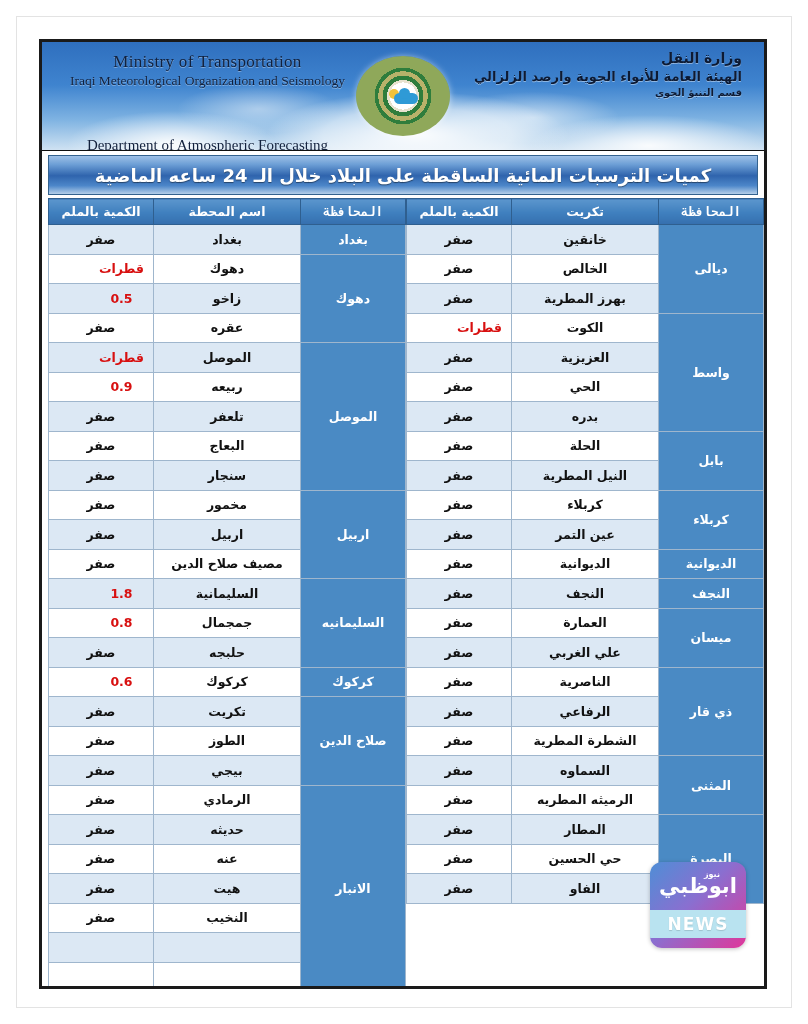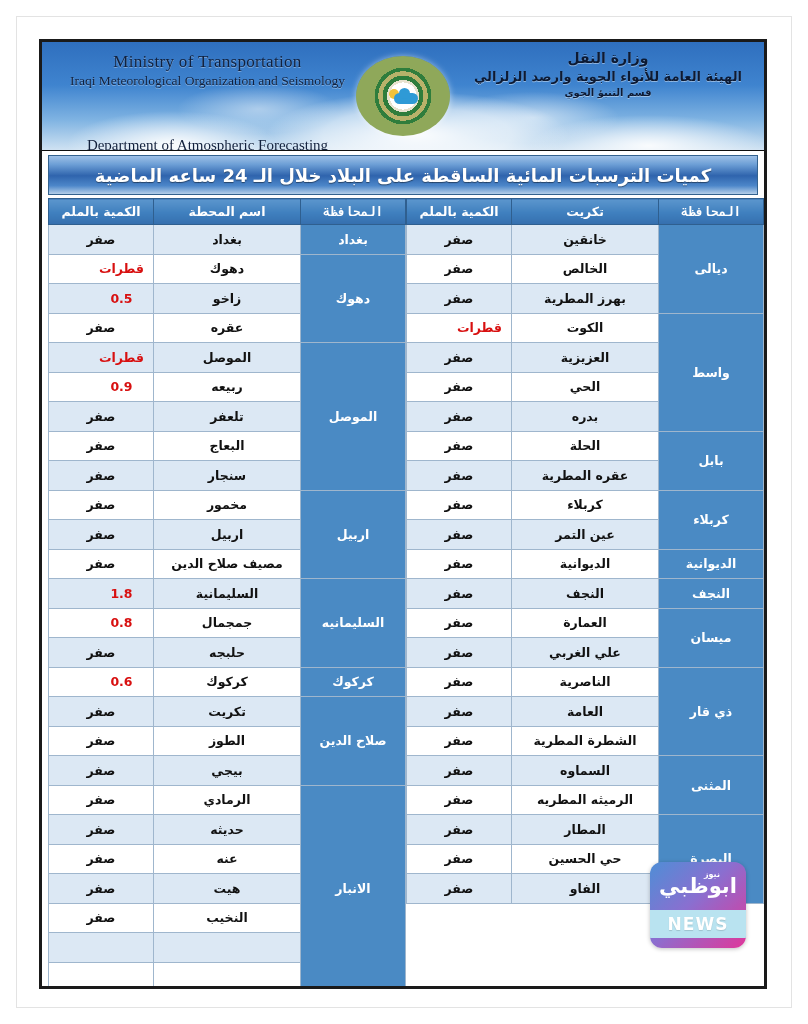--- a/index.html
+++ b/index.html
@@ -51,21 +51,20 @@
     color:#12213d;
     text-shadow:0 1px 0 rgba(255,255,255,.35);
   }
   .banner-en .l1{font-size:17px;letter-spacing:.3px;margin-bottom:1px;}
   .banner-en .l2{font-size:13.5px;margin-bottom:1px;}
   .banner-en .l3{font-size:15px;margin-top:48px;}
 
   .banner-ar{
     position:absolute;
     right:22px;top:8px;
-    text-align:center;
     direction:rtl;
     color:#0d1a33;
     font-weight:bold;
     text-shadow:0 1px 0 rgba(255,255,255,.4);
   }
   .banner-ar .a1{font-size:14px;letter-spacing:2px;margin-bottom:3px;}
   .banner-ar .a2{font-size:13px;margin-bottom:3px;}
   .banner-ar .a3{font-size:10px;letter-spacing:1px;}
 
   .logo{
@@ -409,21 +408,21 @@
             <tr class="odd">
               <td class="st">بدره</td>
               <td class="amt">صفر</td>
             </tr>
             <tr class="even">
               <td class="gov" rowspan="2">بابل</td>
               <td class="st">الحلة</td>
               <td class="amt">صفر</td>
             </tr>
             <tr class="odd">
-              <td class="st">عقره المطرية</td>
+              <td class="st">النيل المطرية</td>
               <td class="amt">صفر</td>
             </tr>
             <tr class="even">
               <td class="gov" rowspan="2">كربلاء</td>
               <td class="st">كربلاء</td>
               <td class="amt">صفر</td>
             </tr>
             <tr class="odd">
               <td class="st">عين التمر</td>
               <td class="amt">صفر</td>
@@ -446,21 +445,21 @@
             <tr class="odd">
               <td class="st">علي الغربي</td>
               <td class="amt">صفر</td>
             </tr>
             <tr class="even">
               <td class="gov" rowspan="3">ذي قار</td>
               <td class="st">الناصرية</td>
               <td class="amt">صفر</td>
             </tr>
             <tr class="odd">
-              <td class="st">العامة</td>
+              <td class="st">الرفاعي</td>
               <td class="amt">صفر</td>
             </tr>
             <tr class="even">
               <td class="st">الشطرة المطرية</td>
               <td class="amt">صفر</td>
             </tr>
             <tr class="odd">
               <td class="gov" rowspan="2">المثنى</td>
               <td class="st">السماوه</td>
               <td class="amt">صفر</td>

